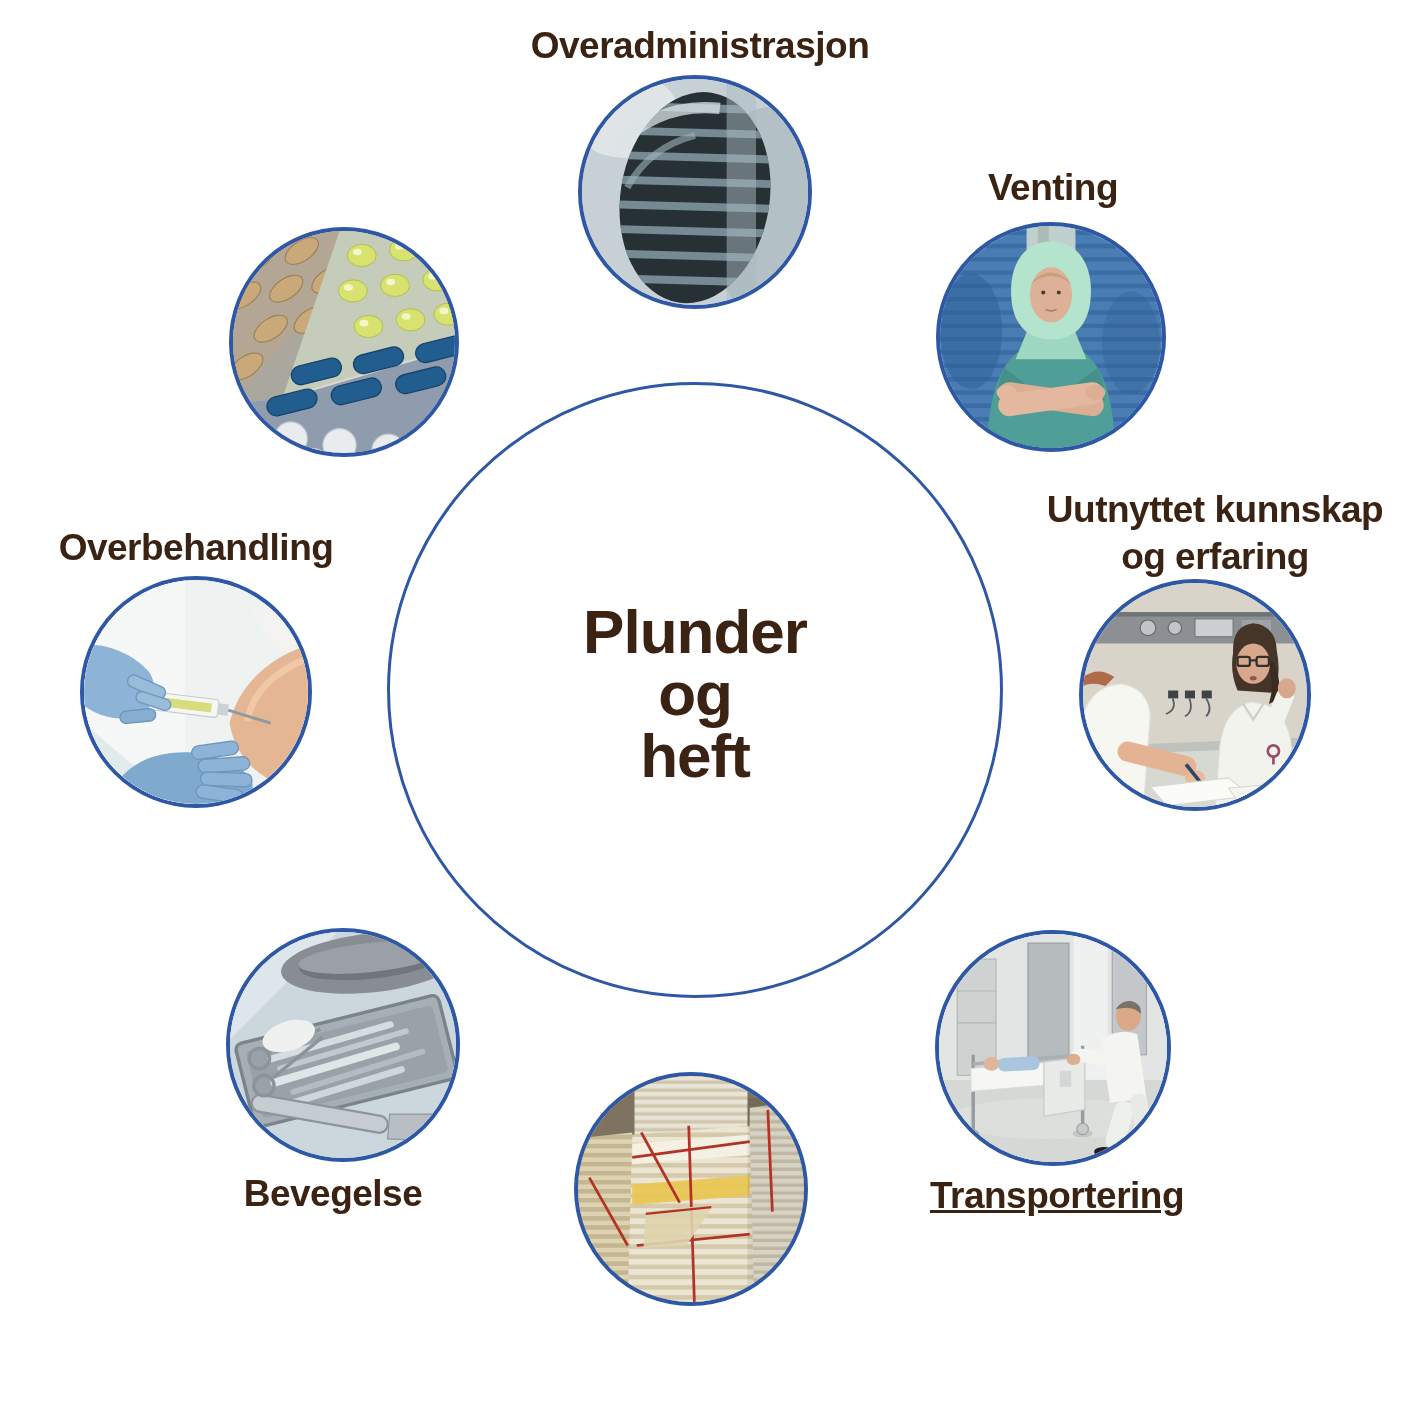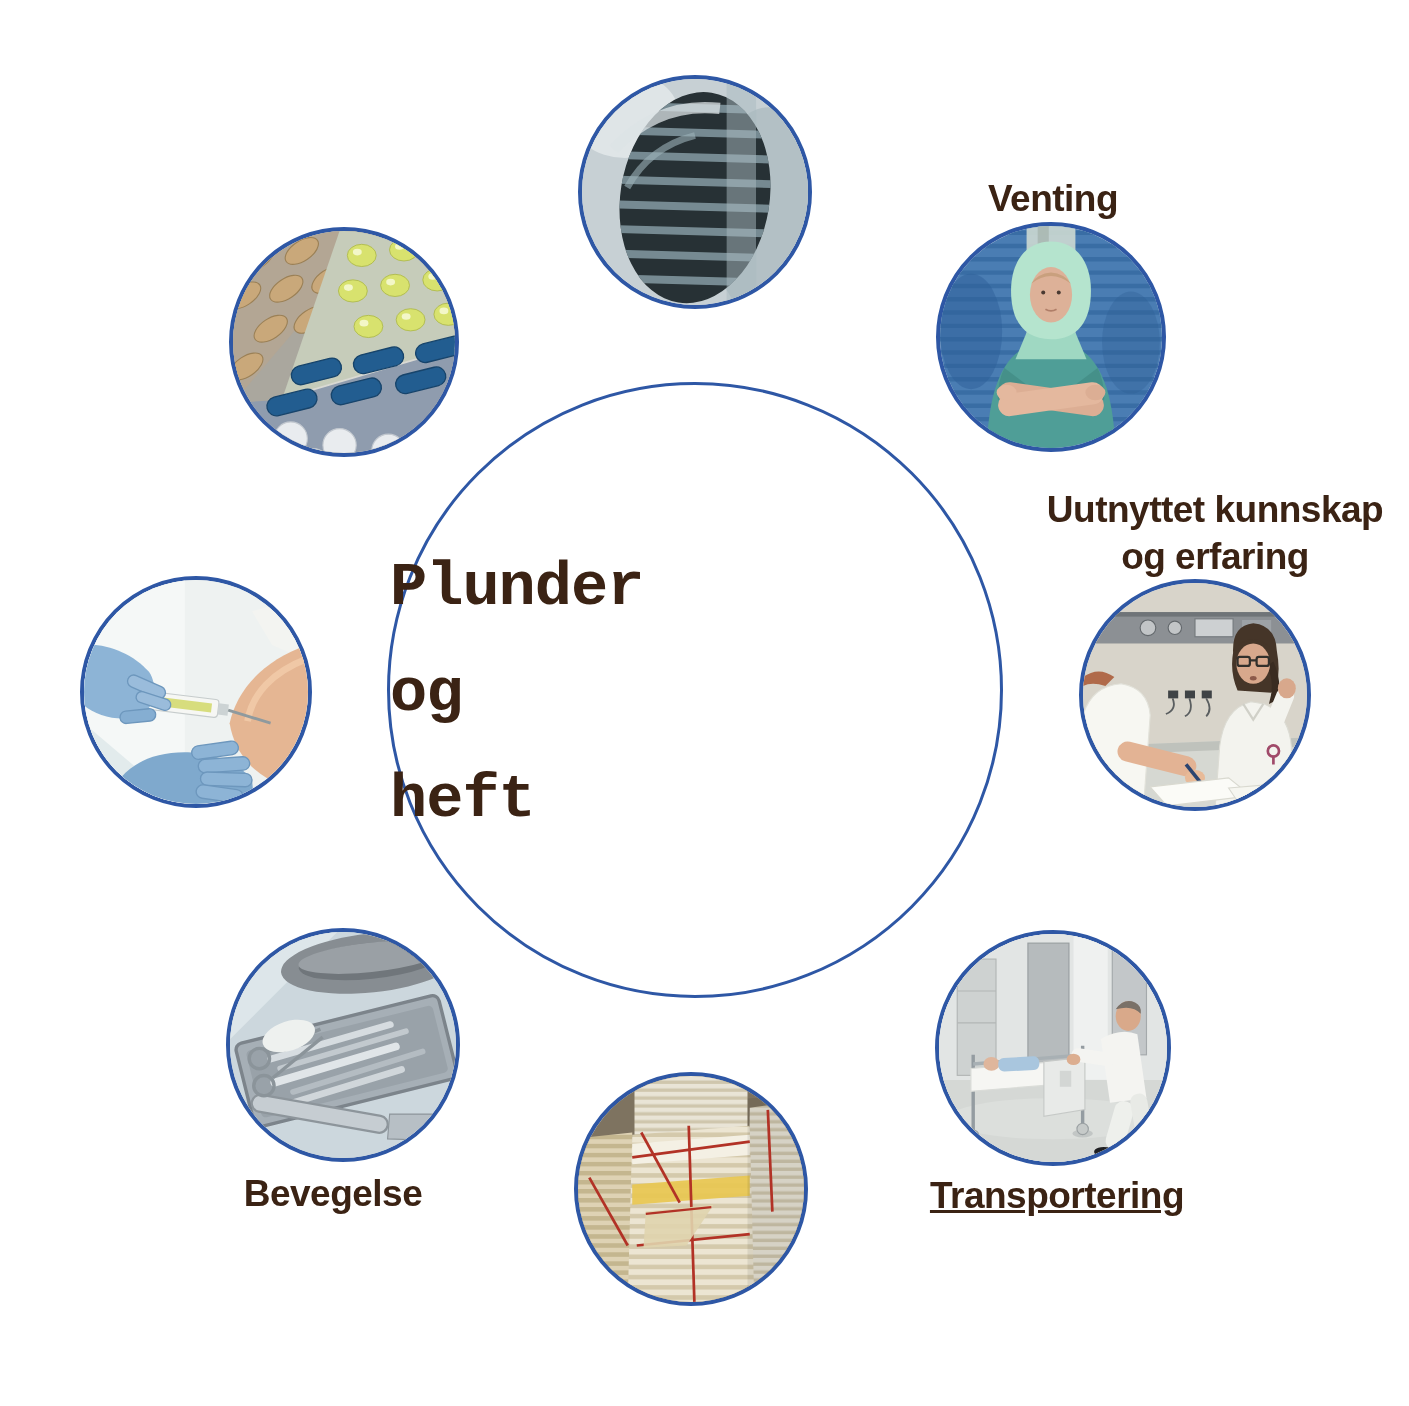--- a/index.html
+++ b/index.html
@@ -17,57 +17,58 @@
     text-align:center;line-height:44px;letter-spacing:-0.5px;
   }
   .photo-circle{
     position:absolute;border-radius:50%;overflow:hidden;
     border:4px solid var(--circle-border);box-sizing:border-box;background:#dfe5e8;
   }
   .photo-circle svg{display:block;width:100%;height:100%;}
   .center-circle{
     position:absolute;left:387px;top:382px;width:616px;height:616px;
     border:3px solid var(--circle-border);border-radius:50%;box-sizing:border-box;
-    display:flex;flex-direction:column;align-items:flex-start;justify-content:center;
-    gap:44px;padding-top:8px;background:var(--bg);font-family:Liberation Mono, monospace;
+    display:flex;flex-direction:column;align-items:center;justify-content:center;
+    padding-top:8px;background:var(--bg);
   }
   .center-line{
     color:var(--label-text);font-weight:700;font-size:62px;line-height:62px;
     letter-spacing:-1px;text-align:center;
   }
   
   .c-overadministrasjon{left:578px;top:75px;width:234px;height:234px;}
   .c-venting{left:936px;top:222px;width:230px;height:230px;}
   .c-uutnyttet{left:1079px;top:579px;width:232px;height:232px;}
   .c-transportering{left:935px;top:930px;width:236px;height:236px;}
   .c-lagre{left:574px;top:1072px;width:234px;height:234px;}
   .c-bevegelse{left:226px;top:928px;width:234px;height:234px;}
   .c-overbehandling{left:80px;top:576px;width:232px;height:232px;}
   .c-feilretting{left:229px;top:227px;width:230px;height:230px;}
   
   .l-overadministrasjon{left:400px;top:24px;width:600px;}
-  .l-venting{left:853px;top:166px;width:400px;margin-top:11px;}
+  .l-venting{left:853px;top:166px;width:400px;}
   .l-uutnyttet{left:1015px;top:486px;width:400px;line-height:47px;}
   .l-transportering{left:857px;top:1174px;width:400px;text-decoration:underline;}
   .l-lagre{left:453px;top:1334px;width:500px;}
   .l-bevegelse{left:133px;top:1172px;width:400px;}
   .l-overbehandling{left:0px;top:526px;width:392px;}
   .l-feilretting{left:145px;top:184px;width:400px;}
 </style>
 </head>
 <body>
 
 <div class="canvas">
 
   <div class="center-circle">
     <div class="center-line">Plunder</div>
     <div class="center-line">og</div>
     <div class="center-line">heft</div>
   </div>
 
+  <div class="label l-overadministrasjon">Overadministrasjon</div>
   <div class="photo-circle c-overadministrasjon">
     <svg viewBox="0 0 200 200" preserveAspectRatio="xMidYMid slice" aria-hidden="true">
       <rect width="200" height="200" fill="#c7d0d4"></rect>
       <ellipse cx="38" cy="32" rx="48" ry="38" fill="#dfe5e7"></ellipse>
       <ellipse cx="165" cy="120" rx="52" ry="95" fill="#b3c0c5"></ellipse>
       <g transform="rotate(9 100 105)">
         <ellipse cx="100" cy="105" rx="66" ry="94" fill="#273135"></ellipse>
         <clipPath id="xr-clip">
             <ellipse cx="100" cy="105" rx="66" ry="94"></ellipse>
           </clipPath>
@@ -279,20 +280,21 @@
       <g stroke="#8b949a" stroke-width="3" fill="none">
         <circle cx="26" cy="112" r="9"></circle>
         <circle cx="30" cy="136" r="9"></circle>
         <line x1="33" y1="106" x2="80" y2="86"></line>
         <line x1="38" y1="129" x2="82" y2="93"></line>
       </g>
       <ellipse cx="52" cy="92" rx="24" ry="13" fill="#eef1ef" transform="rotate(-18 52 92)"></ellipse>
     </svg>
   </div>
 
+  <div class="label l-overbehandling">Overbehandling</div>
   <div class="photo-circle c-overbehandling">
     <svg viewBox="0 0 200 200" preserveAspectRatio="xMidYMid slice" aria-hidden="true">
       <rect width="200" height="200" fill="#eef2f1"></rect>
       <rect width="90" height="200" fill="#f5f8f7"></rect>
       <polygon points="0,128 85,200 0,200" fill="#e2ebec"></polygon>
       <polygon points="150,28 200,14 200,72 168,58" fill="#f3f4f1"></polygon>
       <path d="M200,58 C158,72 136,100 130,128 C136,164 164,184 200,190 Z" fill="#e5b693"></path>
       <path d="M200,70 C168,82 150,102 146,126" stroke="#f0c8a6" stroke-width="6" fill="none"></path>
       <path d="M20,200 C30,168 58,152 96,154 C122,156 140,166 150,178 L152,200 Z" fill="#7fa9cd"></path>
       <g fill="#8db4d6" stroke="#6d97bd" stroke-width="1.2">

